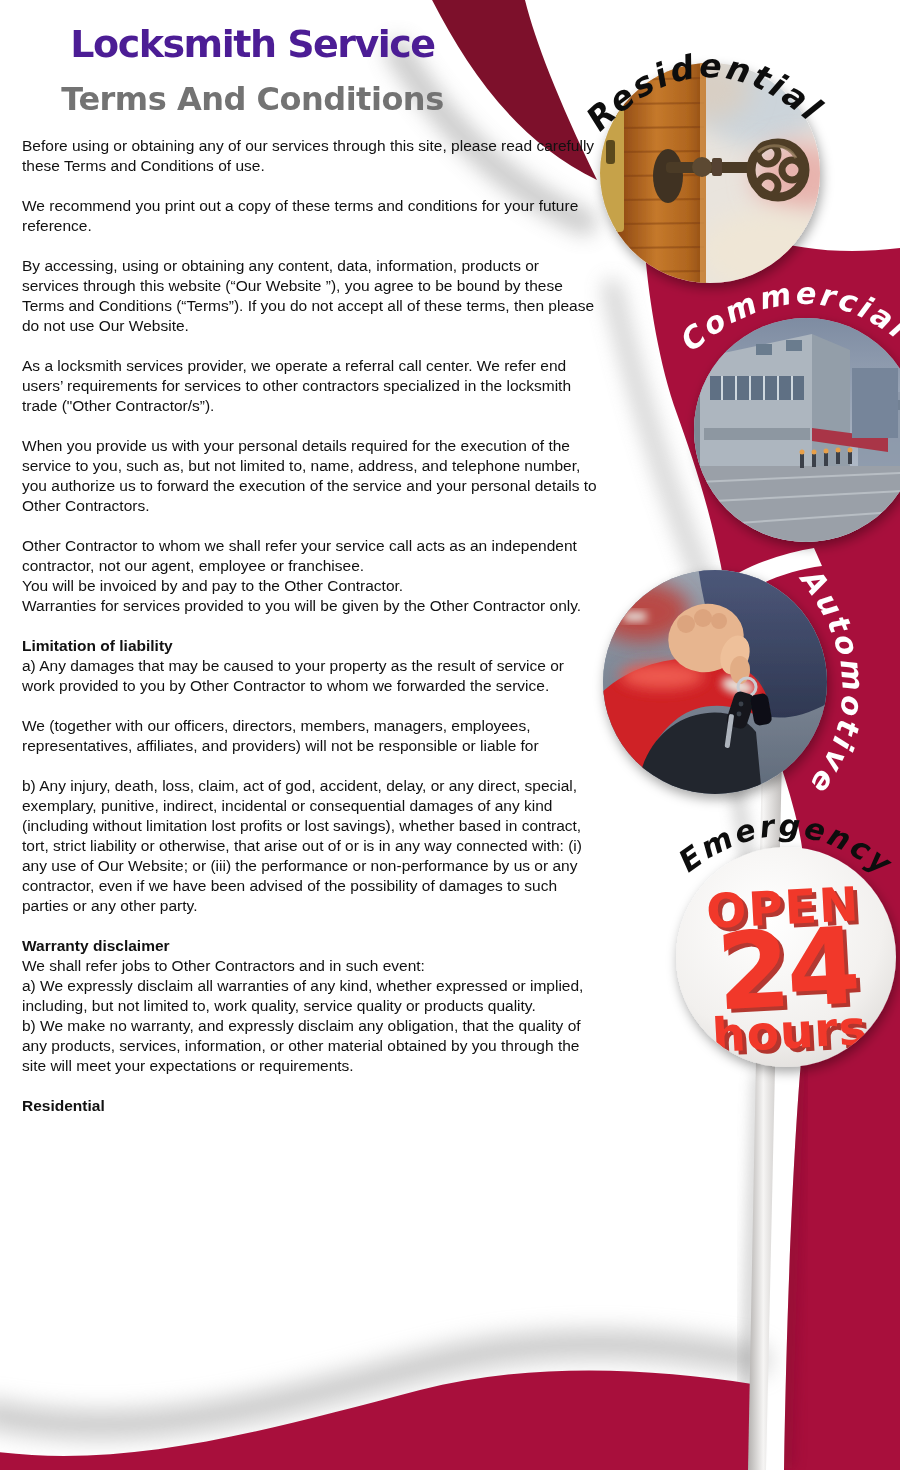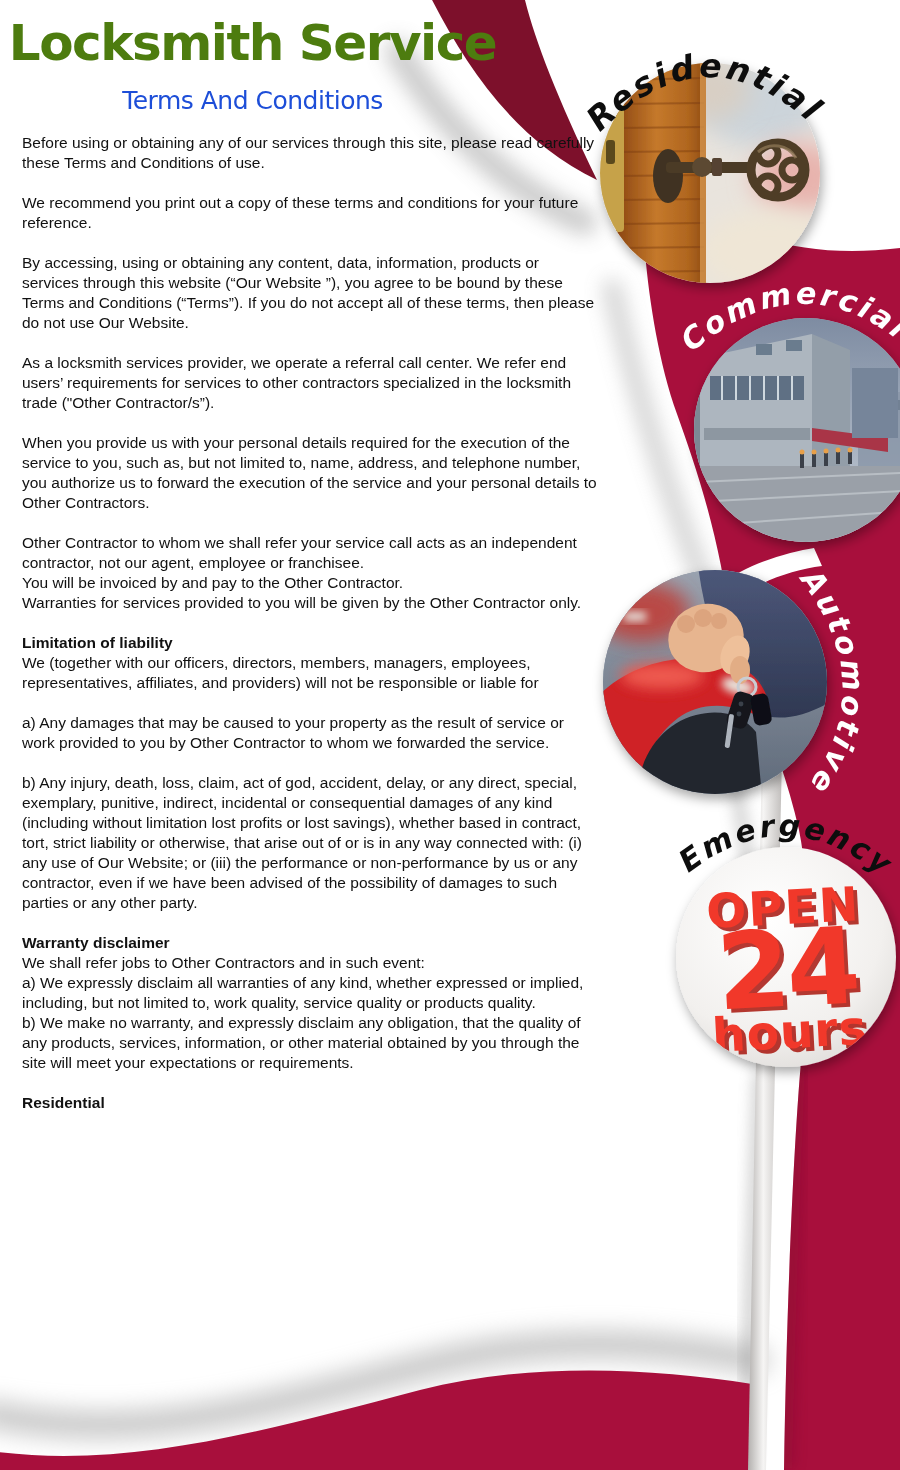--- a/index.html
+++ b/index.html
@@ -1,24 +1,24 @@
 <!DOCTYPE html>
 <html><head>
 <meta charset="utf-8">
 <style>
   html,body{margin:0;padding:0;background:#ffffff;}
   .page{position:relative;width:900px;height:1470px;background:#ffffff;overflow:hidden;
         font-family:"Liberation Sans",sans-serif;color:#111;}
   .artwork{position:absolute;left:0;top:0;width:900px;height:1470px;}
   .content{position:absolute;left:0;top:0;width:620px;}
   .masthead{width:505px;text-align:center;padding-top:10px;}
-  .title{font-family:"DejaVu Sans",sans-serif;font-weight:bold;font-size:50px;
-         letter-spacing:-1.5px;color:#4d7c0f;margin:4px;}
-  .subtitle{font-family:"DejaVu Sans",sans-serif;font-weight:normal;font-size:25px;
-         letter-spacing:-0.5px;color:#1d4ed8;margin:14px 0 0 0;}
+  .title{font-family:"DejaVu Sans",sans-serif;font-weight:bold;font-size:38px;
+         letter-spacing:-1.5px;color:#4c1d95;margin:12px;}
+  .subtitle{font-family:"DejaVu Sans",sans-serif;font-weight:bold;font-size:32px;
+         letter-spacing:-0.5px;color:#737373;margin:14px 0 0 0;}
   .terms{width:578px;padding:18px 0 0 22px;font-size:15.5px;line-height:20px;}
   .terms p{margin:0 0 20px 0;white-space:pre-line;}
   .terms h3{margin:0;font-size:15.5px;line-height:20px;font-weight:bold;}
   .label-script{font-family:"DejaVu Sans",sans-serif;font-style:italic;font-weight:bold;
          letter-spacing:3px;}
   .badge-word{font-family:"DejaVu Sans",sans-serif;font-weight:bold;}
 </style>
 </head>
 <body>
 
@@ -269,22 +269,22 @@
     <div class="terms">
         <p>Before using or obtaining any of our services through this site, please read carefully these Terms and Conditions of use.</p>
         <p>We recommend you print out a copy of these terms and conditions for your future reference.</p>
         <p>By accessing, using or obtaining any content, data, information, products or services through this website (“Our Website ”), you agree to be bound by these Terms and Conditions (“Terms”). If you do not accept all of these terms, then please do not use Our Website.</p>
         <p>As a locksmith services provider, we operate a referral call center. We refer end users’ requirements for services to other contractors specialized in the locksmith trade ("Other Contractor/s”).</p>
         <p>When you provide us with your personal details required for the execution of the service to you, such as, but not limited to, name, address, and telephone number, you authorize us to forward the execution of the service and your personal details to Other Contractors.</p>
         <p>Other Contractor to whom we shall refer your service call acts as an independent contractor, not our agent, employee or franchisee.
 You will be invoiced by and pay to the Other Contractor.
 Warranties for services provided to you will be given by the Other Contractor only.</p>
         <h3>Limitation of liability</h3>
+        <p>a) Any damages that may be caused to your property as the result of service or work provided to you by Other Contractor to whom we forwarded the service.</p>
         <p>We (together with our officers, directors, members, managers, employees, representatives, affiliates, and providers) will not be responsible or liable for</p>
-        <p>a) Any damages that may be caused to your property as the result of service or work provided to you by Other Contractor to whom we forwarded the service.</p>
         <p>b) Any injury, death, loss, claim, act of god, accident, delay, or any direct, special, exemplary, punitive, indirect, incidental or consequential damages of any kind (including without limitation lost profits or lost savings), whether based in contract, tort, strict liability or otherwise, that arise out of or is in any way connected with: (i) any use of Our Website; or (iii) the performance or non-performance by us or any contractor, even if we have been advised of the possibility of damages to such parties or any other party.</p>
         <h3>Warranty disclaimer</h3>
         <p>We shall refer jobs to Other Contractors and in such event:
 a) We expressly disclaim all warranties of any kind, whether expressed or implied, including, but not limited to, work quality, service quality or products quality.
 b) We make no warranty, and expressly disclaim any obligation, that the quality of any products, services, information, or other material obtained by you through the site will meet your expectations or requirements.</p>
         <h3>Residential</h3>
       </div>
   </div>
 
 </div>

